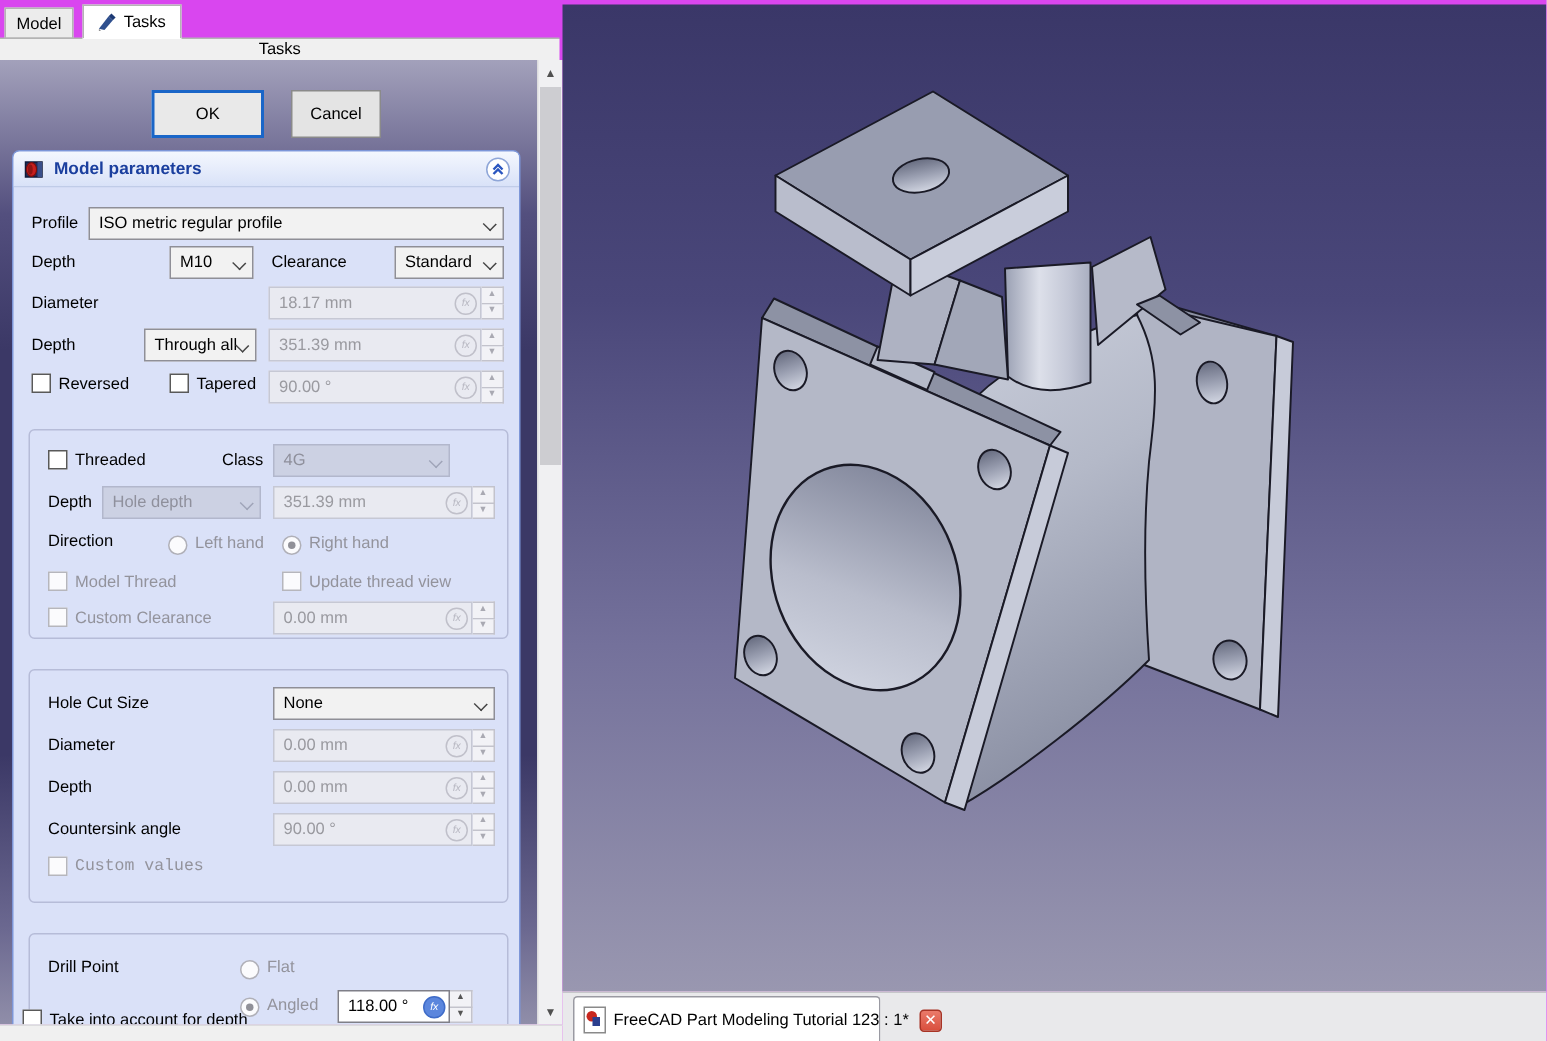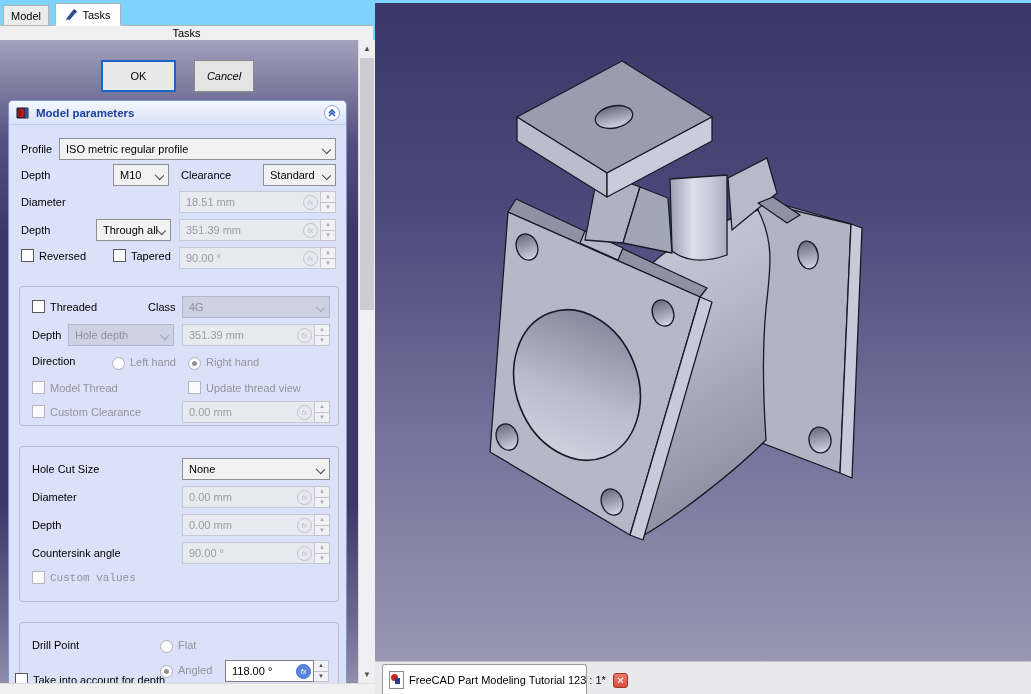--- a/index.html
+++ b/index.html
@@ -1,17 +1,17 @@
 <!DOCTYPE html>
 <html><head>
 <meta charset="utf-8">
 <style>
   html,body{margin:0;padding:0;}
   body{font-family:"Liberation Sans","DejaVu Sans",sans-serif;font-size:11px;color:#000;background:#f0f0f0;}
-  #app{position:relative;width:1031px;height:694px;overflow:hidden;background:#7dd3fc;}
+  #app{position:relative;width:1031px;height:694px;overflow:hidden;background:#d946ef;}
 
   
   .tab{position:absolute;display:flex;align-items:center;justify-content:center;gap:4px;
        border:1px solid #b4b4b4;background:#ececec;box-sizing:border-box;}
   .tab.active{background:#ffffff;border-bottom:1px solid #ffffff;z-index:3;}
   .tabline{position:absolute;left:0;top:25px;width:373px;height:1px;background:#b4b4b4;z-index:1;}
   .titlebar{position:absolute;left:0;top:26px;width:373px;height:14px;background:#f0f0f0;
             display:flex;align-items:center;justify-content:center;}
   .tb-icons{position:absolute;right:20px;top:28px;display:flex;gap:10px;}
   .ic-dock{width:10px;height:9px;border:1px solid #555;border-top:3px solid #555;box-sizing:border-box;background:#fff;}
@@ -110,21 +110,21 @@
   </div>
   <div class="tb-icons">
     <span class="ic-dock"></span>
     <span class="ic-float"></span>
   </div>
 
   <div class="panel">
     <div class="btn focused" style="left:101px;top:20px;width:75px;">
       <span>OK</span>
     </div>
-    <div class="btn" style="left:194px;top:20px;width:60px;font-style:italic;">
+    <div class="btn" style="left:194px;top:20px;width:60px;">
       <span>Cancel</span>
     </div>
 
     <div class="holebox">
       <div class="holehead">
         <svg class="holeicon" viewBox="0 0 15 14">
           <polygon points="2,2 13,2 13,12 2,12" fill="#1d2e5e" stroke="#101a38" stroke-width="1"></polygon>
           <polygon points="10,2 13,2 13,12 10,12" fill="#3a4f8a"></polygon>
           <ellipse cx="6" cy="7" rx="3.4" ry="4.6" fill="#c81e1e" stroke="#7a0f0f" stroke-width="0.8"></ellipse>
           <ellipse cx="5.2" cy="7" rx="1.6" ry="3.4" fill="#8f1414"></ellipse>
@@ -151,21 +151,21 @@
       </div>
       <span class="lbl" style="left:172px;top:68px;">Clearance</span>
       <div class="combo" style="left:254px;top:63px;width:73px;">
         <span>Standard</span>
           <span class="chev"></span>
       </div>
 
       <span class="lbl" style="left:12px;top:95px;">Diameter</span>
       <div class="spinfield" style="left:170px;top:90px;width:157px;">
         <span class="sf-box">
-            <span>18.51 mm</span>
+            <span>18.17 mm</span>
             <span class="fx">fx</span>
           </span>
         <span class="spins">
             <span>▲</span>
             <span>▼</span>
           </span>
       </div>
 
       <span class="lbl" style="left:12px;top:123px;">Depth</span>
       <div class="combo" style="left:87px;top:118px;width:75px;">
@@ -195,21 +195,21 @@
         <span class="spins">
             <span>▲</span>
             <span>▼</span>
           </span>
       </div>
 
       <div class="group" style="left:10px;top:185px;width:320px;height:140px;">
         <span class="cb" style="left:12px;top:13px;"></span>
         <span class="lbl" style="left:30px;top:14px;">Threaded</span>
         <span class="lbl" style="left:128px;top:14px;">Class</span>
-        <div class="combo dis" style="left:162px;top:9px;width:148px;">
+        <div class="combo dis" style="left:162px;top:9px;width:118px;">
           <span>4G</span>
             <span class="chev"></span>
         </div>
 
         <span class="lbl" style="left:12px;top:42px;">Depth</span>
         <div class="combo dis" style="left:48px;top:37px;width:106px;">
           <span>Hole depth</span>
             <span class="chev"></span>
         </div>
         <div class="spinfield" style="left:162px;top:37px;width:148px;">
@@ -294,21 +294,21 @@
         <span class="cb dis" style="left:12px;top:124px;"></span>
         <span class="lbl dis" style="left:30px;top:125px;font-family:Liberation Mono, monospace;">Custom values</span>
       </div>
 
       <div class="group" style="left:10px;top:521px;width:320px;height:160px;">
         <span class="lbl" style="left:12px;top:16px;">Drill Point</span>
         <span class="radio dis" style="left:140px;top:17px;"></span>
         <span class="lbl dis" style="left:158px;top:16px;">Flat</span>
         <span class="radio dis sel" style="left:140px;top:42px;"></span>
         <span class="lbl dis" style="left:158px;top:41px;">Angled</span>
-        <div class="spinfield en" style="left:205px;top:37px;width:104px;">
+        <div class="spinfield en" style="left:205px;top:37px;width:90px;">
           <span class="sf-box">
               <span>118.00 °</span>
               <span class="fx">fx</span>
             </span>
           <span class="spins">
               <span>▲</span>
               <span>▼</span>
             </span>
         </div>
       </div>

